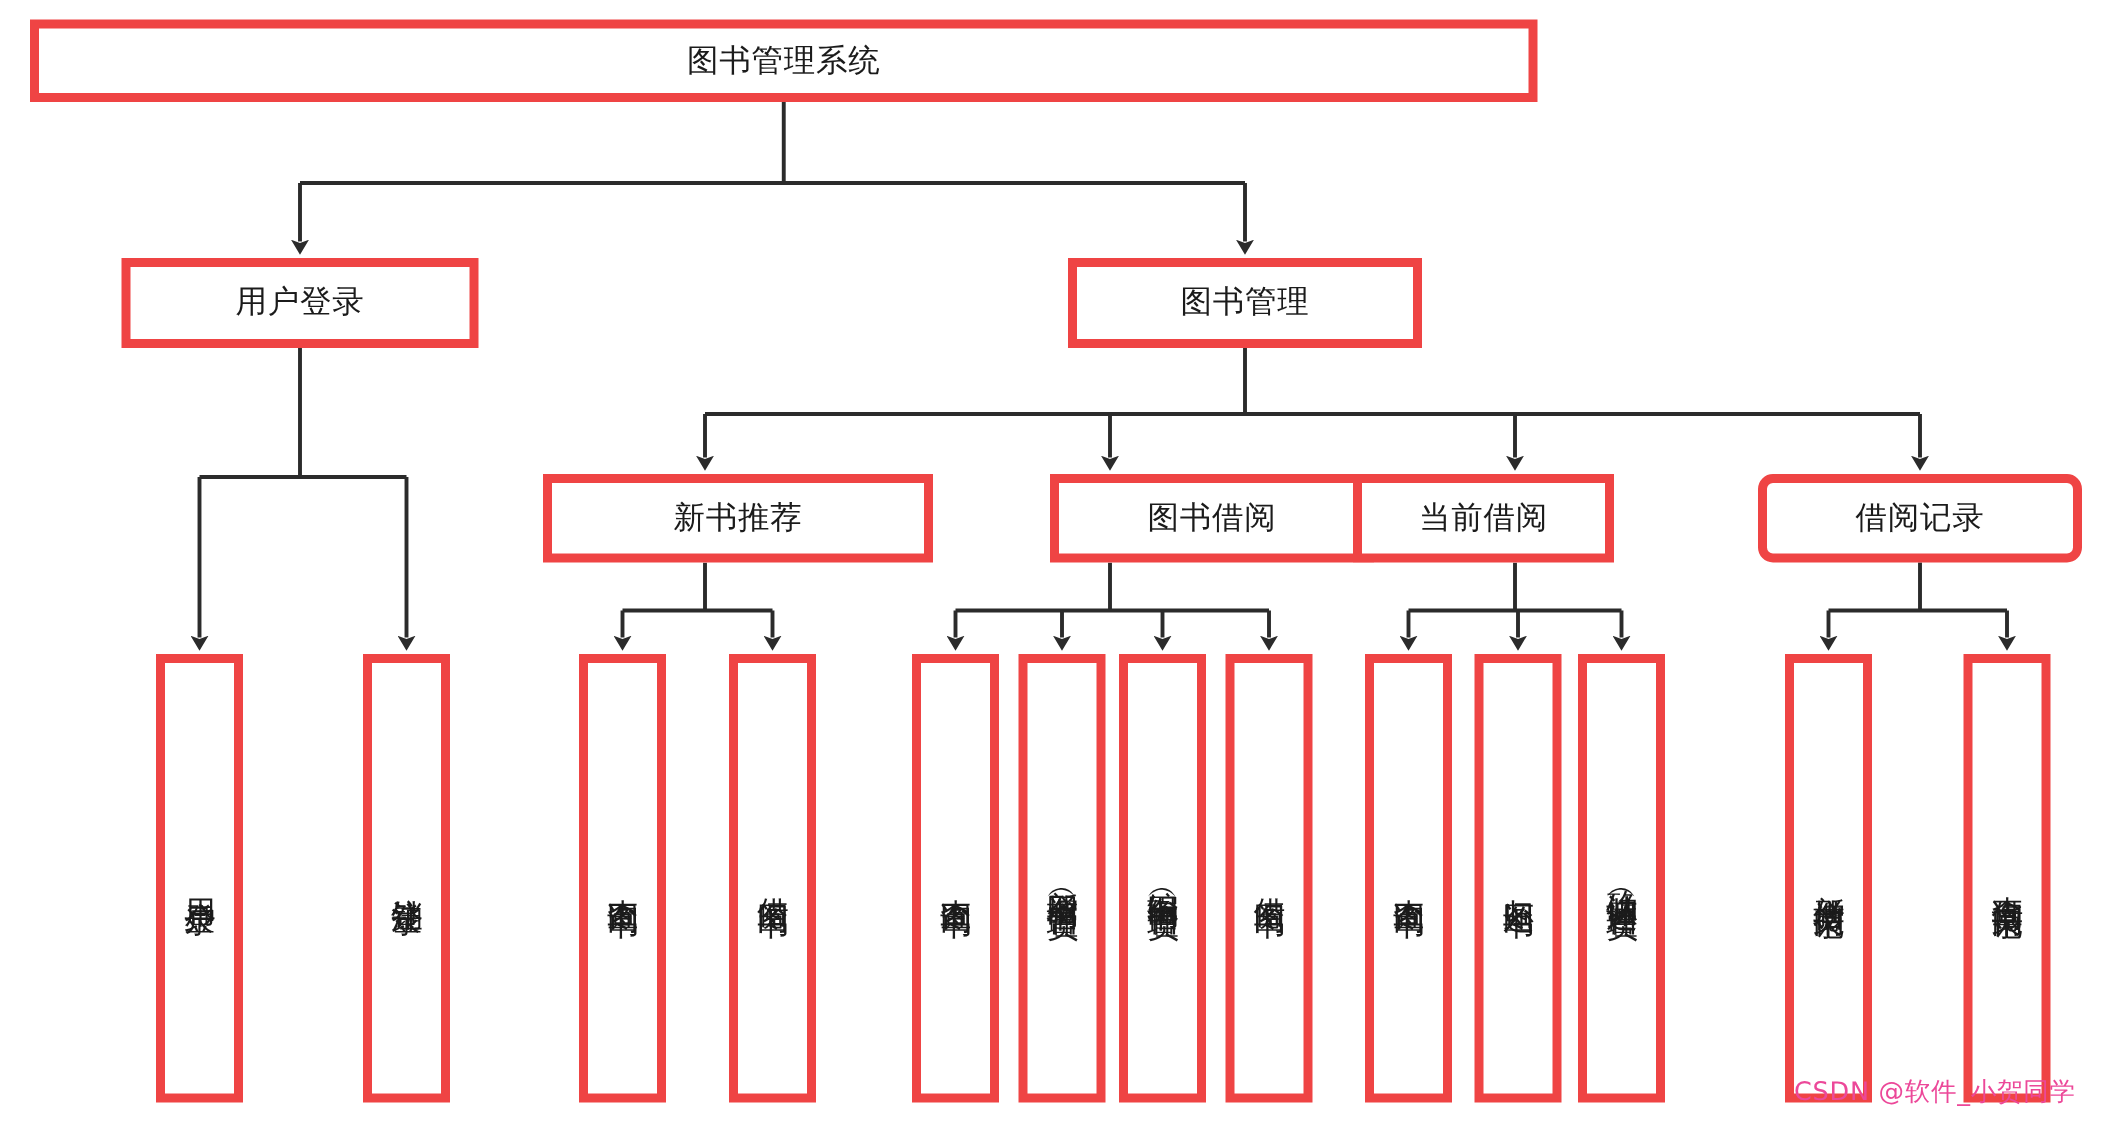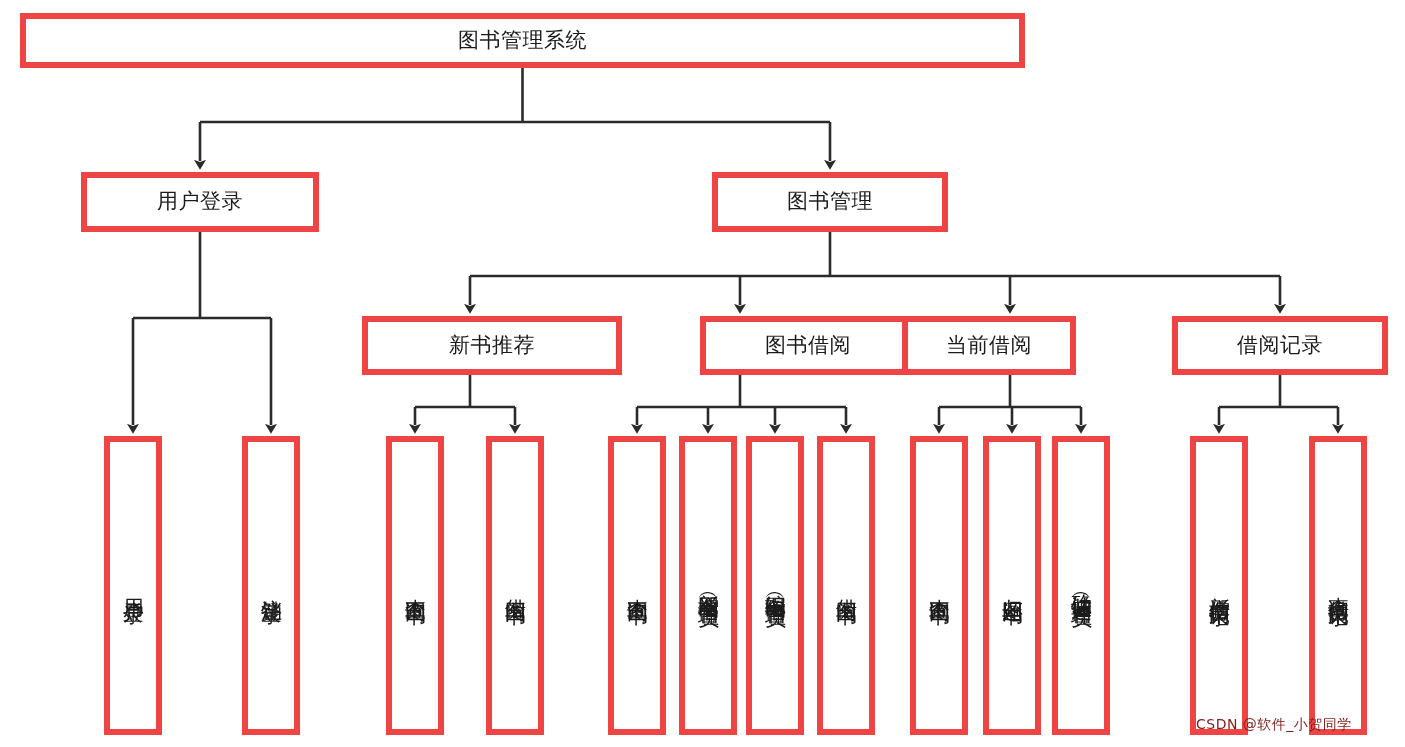--- a/index.html
+++ b/index.html
@@ -52,22 +52,22 @@
     padding: 6px 0;
     text-align: center;
   }
   .node-vertical .vtext {
     writing-mode: vertical-rl;
     text-orientation: upright;
     display: block;
   }
   .watermark {
     position: absolute;
-    color: #7f1d1d;
-    font-size: 14px;
+    color: #ec4899;
+    font-size: 17px;
     letter-spacing: 0.5px;
     white-space: nowrap;
     pointer-events: none;
   }
 </style>
 </head>
 <body>
 
 <div id="diagram-root">
 
@@ -127,21 +127,21 @@
 
   <div class="node-box node-horizontal" style="left: 362px; top: 316px; width: 260px; height: 59px;">
       <span>新书推荐</span>
     </div>
   <div class="node-box node-horizontal" style="left: 652px; top: 316px; width: 216px; height: 59px; margin-left: 48px;">
       <span>图书借阅</span>
     </div>
   <div class="node-box node-horizontal" style="left: 902px; top: 316px; width: 174px; height: 59px;">
       <span>当前借阅</span>
     </div>
-  <div class="node-box node-horizontal" style="left: 1172px; top: 316px; width: 216px; height: 59px;">
+  <div class="node-box node-horizontal" style="left: 1172px; top: 316px; width: 216px; height: 59px; border-radius: 10px;">
       <span>借阅记录</span>
     </div>
 
   <div class="node-box node-vertical" style="left: 104px; top: 436px; width: 58px; height: 299px;">
       <span class="vtext">用户登录</span>
     </div>
   <div class="node-box node-vertical" style="left: 242px; top: 436px; width: 58px; height: 299px;">
       <span class="vtext">注销登录</span>
     </div>
   <div class="node-box node-vertical" style="left: 386px; top: 436px; width: 58px; height: 299px;">

